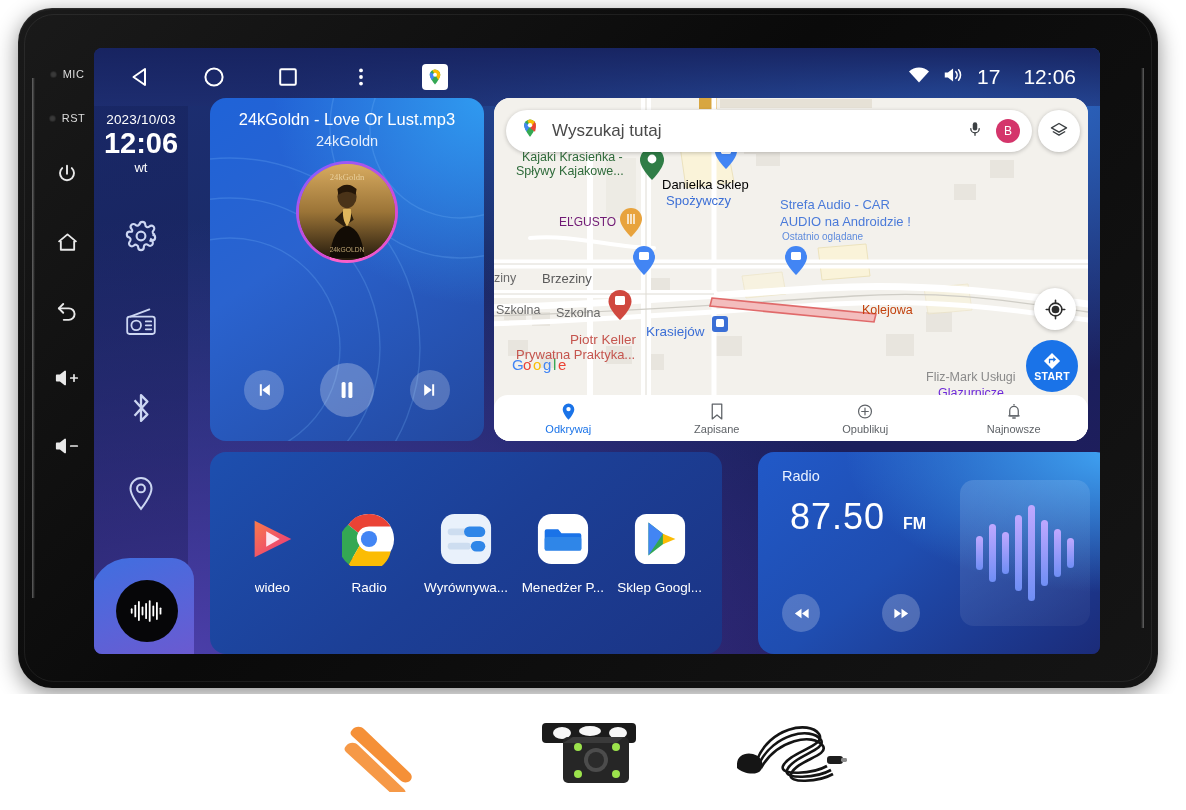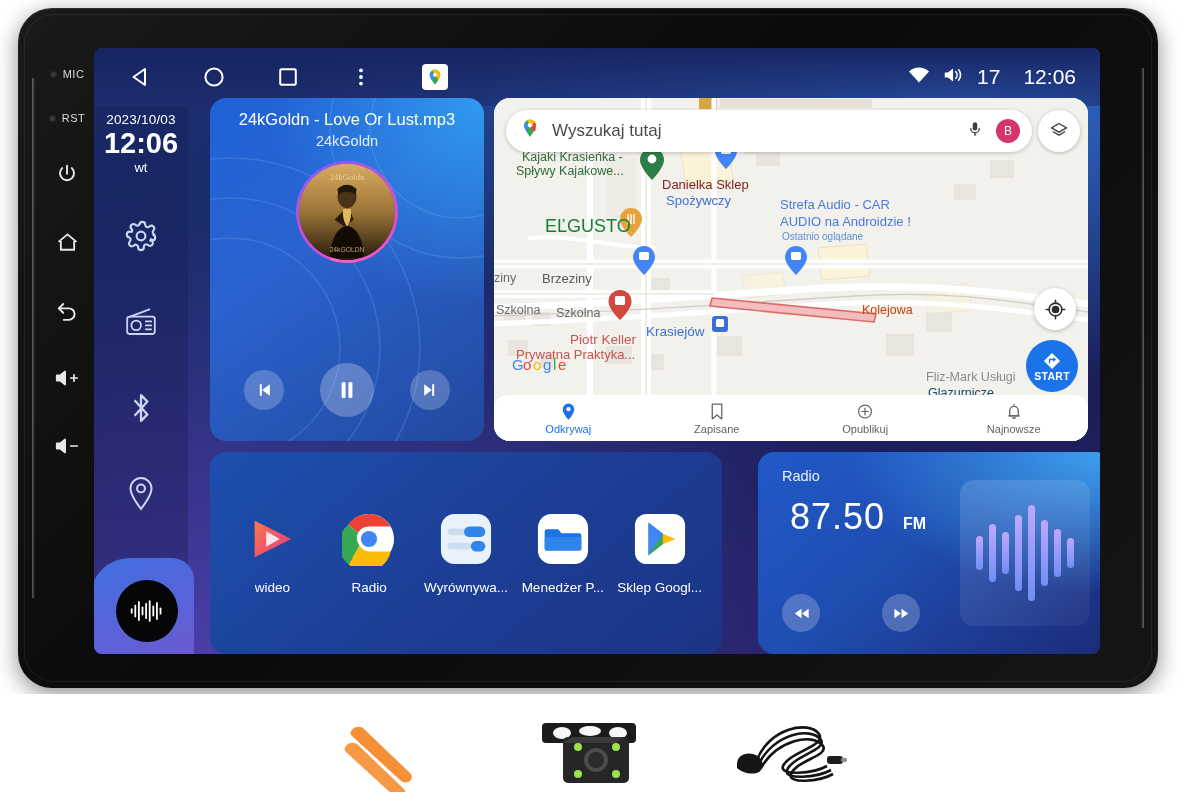--- a/index.html
+++ b/index.html
@@ -469,36 +469,36 @@
           <text x="39" y="272" fill="#fbbc04">o</text>
             <text x="49" y="272" fill="#4285f4">g</text>
           <text x="59" y="272" fill="#34a853">l</text>
             <text x="64" y="272" fill="#ea4335">e</text>
         </g>
       </svg>
 
       <div id="map-labels">
           <div class="map-label" style="left: 28px; top: 52px; color: rgb(47, 107, 59); font-size: 12.5px;">Kajaki Krasieńka -</div>
           <div class="map-label" style="left: 22px; top: 66px; color: rgb(47, 107, 59); font-size: 12.5px;">Spływy Kajakowe...</div>
-          <div class="map-label" style="left: 168px; top: 80px; color: #7f1d1d; font-size: 13px;">Danielka Sklep</div>
+          <div class="map-label" style="left: 168px; top: 80px; color: #000000; font-size: 13px;">Danielka Sklep</div>
           <div class="map-label" style="left: 172px; top: 96px; color: rgb(60, 111, 214); font-size: 13px;">Spożywczy</div>
           <div class="map-label" style="left: 286px; top: 100px; color: rgb(74, 122, 217); font-size: 13px;">Strefa Audio - CAR</div>
           <div class="map-label" style="left: 286px; top: 117px; color: rgb(74, 122, 217); font-size: 13px;">AUDIO na Androidzie !</div>
           <div class="map-label" style="left: 288px; top: 133px; color: rgb(94, 139, 221); font-size: 10px;">Ostatnio oglądane</div>
-          <div class="map-label" style="left: 51px; top: 118px; color: #15803d; font-size: 18px;">EĽGUSTO</div>
+          <div class="map-label" style="left: 65px; top: 118px; color: #701a75; font-size: 12px;">EĽGUSTO</div>
           <div class="map-label" style="left: 0px; top: 173px; color: rgb(106, 106, 106); font-size: 12.5px;">ziny</div>
           <div class="map-label" style="left: 48px; top: 174px; color: rgb(90, 90, 90); font-size: 13px;">Brzeziny</div>
           <div class="map-label" style="left: 2px; top: 205px; color: rgb(106, 106, 106); font-size: 12.5px;">Szkolna</div>
           <div class="map-label" style="left: 62px; top: 208px; color: rgb(106, 106, 106); font-size: 12.5px;">Szkolna</div>
           <div class="map-label" style="left: 368px; top: 205px; color: #c2410c; font-size: 12.5px;">Kolejowa</div>
           <div class="map-label" style="left: 76px; top: 234px; color: rgb(197, 85, 78); font-size: 13.5px;">Piotr Keller</div>
           <div class="map-label" style="left: 22px; top: 250px; color: rgb(197, 85, 78); font-size: 13px;">Prywatna Praktyka...</div>
           <div class="map-label" style="left: 152px; top: 226px; color: rgb(60, 111, 214); font-size: 13.5px;">Krasiejów</div>
           <div class="map-label" style="left: 432px; top: 272px; color: rgb(138, 138, 138); font-size: 12.5px;">Fliz-Mark Usługi</div>
-          <div class="map-label" style="left: 434px; top: 288px; color: #0c4a6e; font-size: 12.5px;">Glazurnicze</div>
+          <div class="map-label" style="left: 444px; top: 288px; color: #6d28d9; font-size: 12.5px;">Glazurnicze</div>
         </div>
 
       <div class="map-searchbar">
         <span>
           <svg width="20" height="24" viewBox="0 0 24 28">
             <path d="M12 2.5a7 7 0 0 1 7 7c0 5-7 14-7 14s-7-9-7-14a7 7 0 0 1 7-7z" fill="#34a853"></path>
             <path d="M12 2.5a7 7 0 0 1 7 7c0 2-1 4.3-2.4 6.6L8.7 4A7 7 0 0 1 12 2.5z" fill="#fbbc04"></path>
             <path d="M5.7 6.1A7 7 0 0 0 5 9.5c0 2.1 1.3 5 2.8 7.6l4.6-7.1z" fill="#4285f4"></path>
             <path d="M17.6 5.3 12.4 13l5.6 4.3C19.2 14.6 19 10 19 9.5a7 7 0 0 0-1.4-4.2z" fill="#ea4335"></path>
             <circle cx="12" cy="9.5" r="2.6" fill="#fff"></circle>

